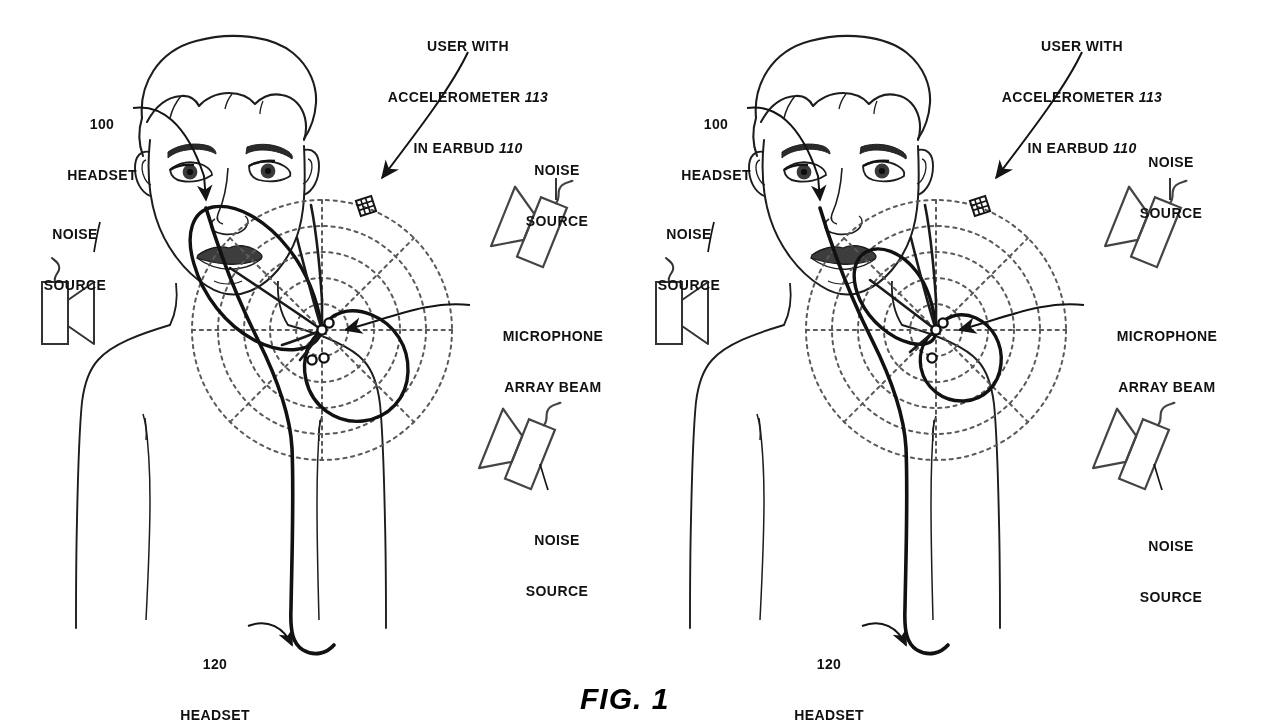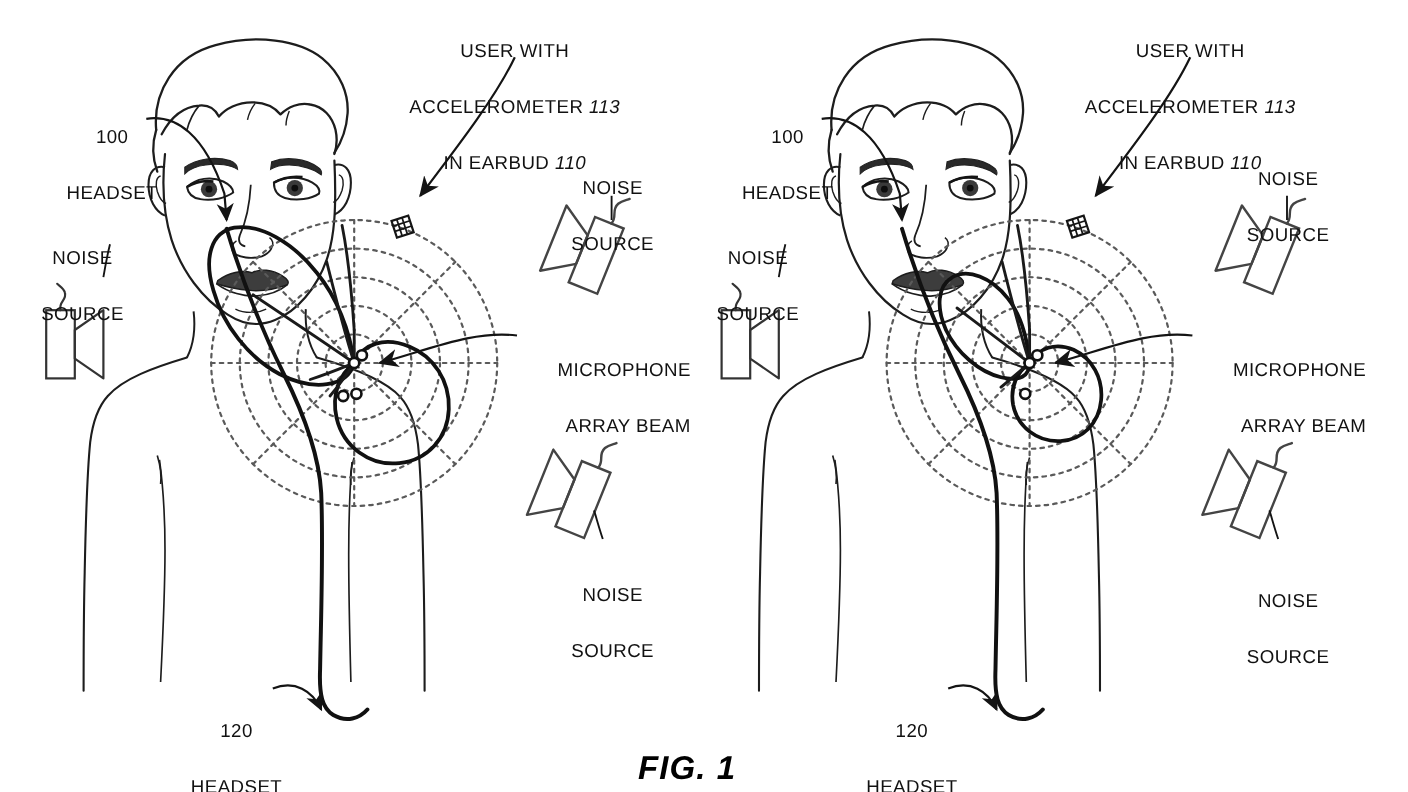--- a/index.html
+++ b/index.html
@@ -8,30 +8,30 @@
     background:#ffffff;
     font-family:"Liberation Sans", sans-serif;
     overflow:hidden;
     position:relative;
   }
   #stage{position:absolute;left:0;top:0;width:1280px;height:720px;}
   svg.fig{position:absolute;left:0;top:0;width:1280px;height:720px;}
   .lbl{
     position:absolute;
     font-family:"Liberation Sans", sans-serif;
-    font-weight:normal;
-    font-size:17px;
+    font-weight:bold;
+    font-size:14px;
     line-height:17px;
     letter-spacing:0.4px;
     color:#111111;
     text-align:center;
     white-space:pre;
     user-select:none;
   }
-  .lbl.left{text-align:right;}
+  .lbl.left{text-align:center;}
   .ital{font-style:italic;}
   .figcap{
     position:absolute;
     font-family:"Liberation Sans", sans-serif;
     font-weight:bold;
     font-style:italic;
     font-size:30px;
     letter-spacing:1px;
     color:#000;
   }

